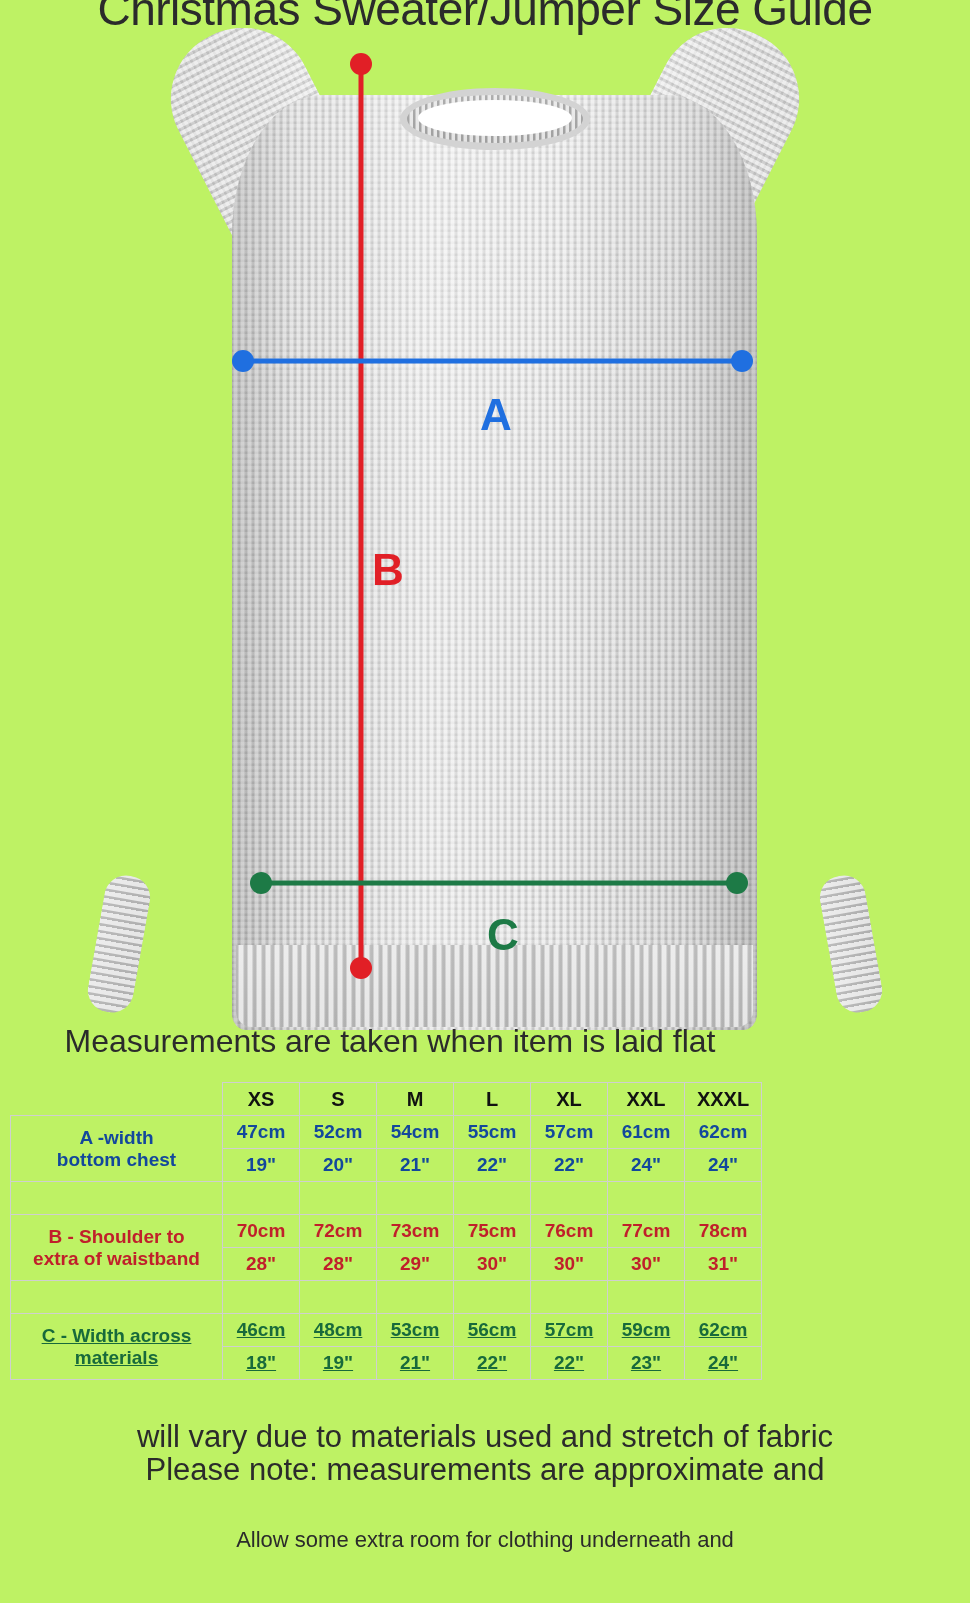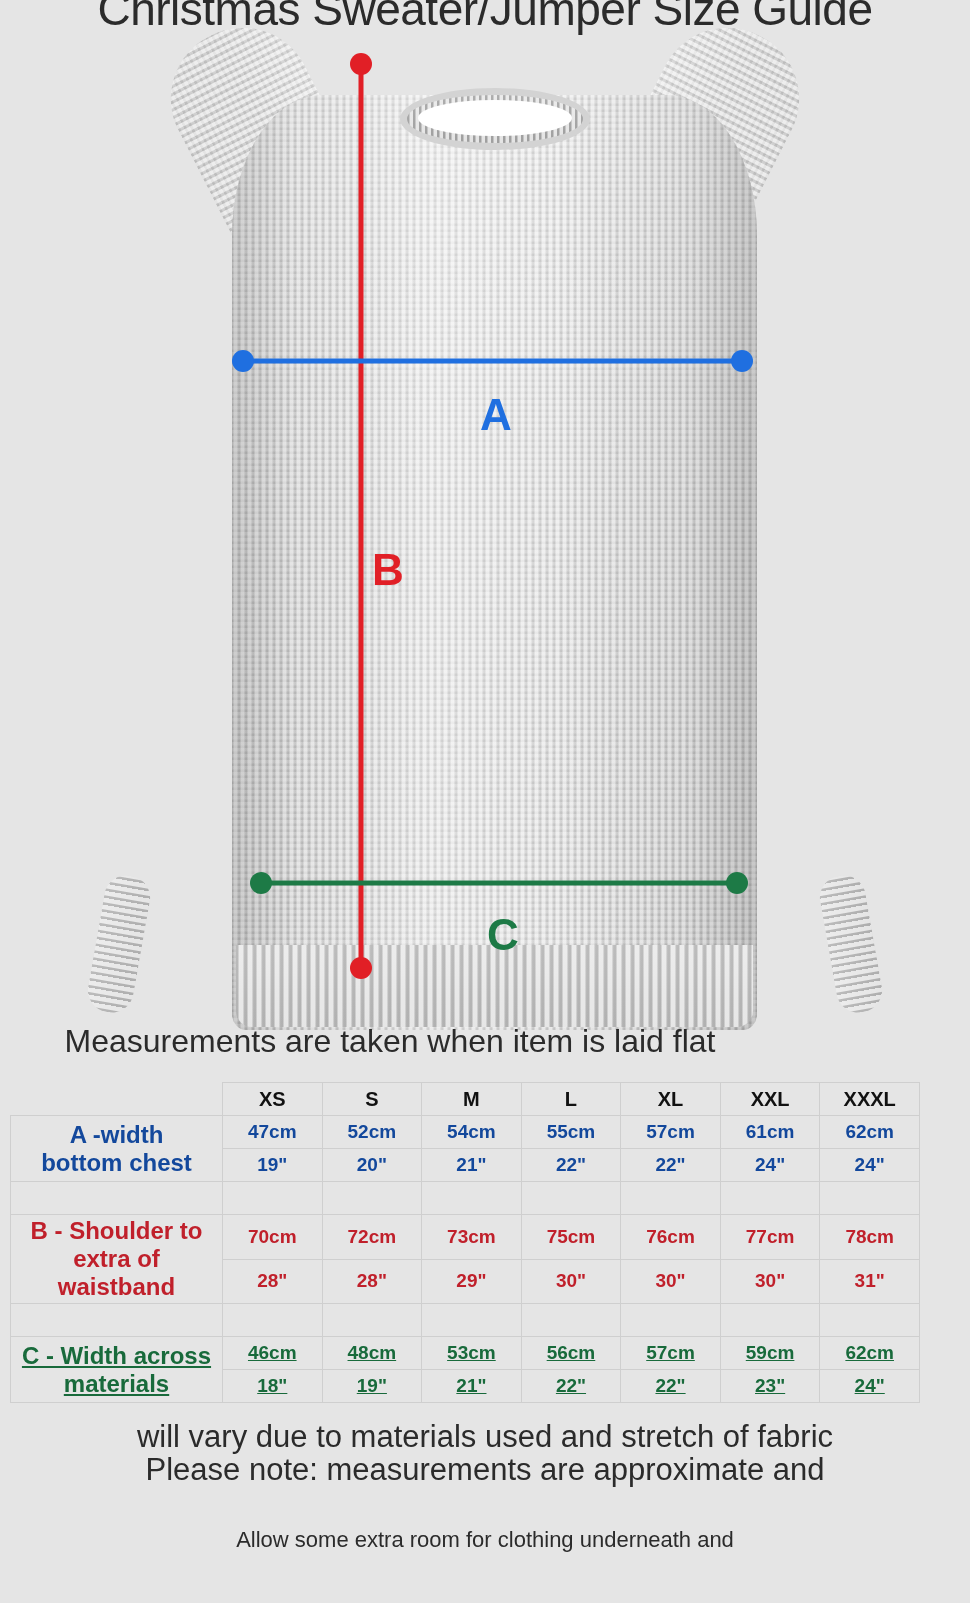--- a/index.html
+++ b/index.html
@@ -7,21 +7,21 @@
     margin: 0; padding: 0;
     width: 970px; height: 1603px;
     background: #ffffff;
     font-family: "Liberation Sans", sans-serif;
     overflow: hidden;
   }
   #page {
     position: relative;
     width: 970px;
     height: 1603px;
-    background: #e5e5e5;
+    background: #bef264;
   }
 
   
   .title {
     position: absolute;
     top: -18px;
     left: 0;
     width: 970px;
     text-align: center;
     font-size: 46px;
@@ -194,35 +194,35 @@
 
   
   .table-wrap {
     position: absolute;
     top: 1082px;
     left: 10px;
     width: 950px;
   }
   table.size {
     border-collapse: collapse;
-    width: 910px;
+    width: 752px;
     table-layout: fixed;
     font-size: 19px;
   }
   table.size td, table.size th {
     border: 1px solid #cfcfcf;
     text-align: center;
     padding: 2px 2px;
     height: 33px;
     font-weight: 700;
   }
   table.size th.corner { border-left: none; border-top: none; }
   col.rowhead { width: 212px; }
   .hdr { color: #111; font-size: 20px; }
-  .rh { text-align: center; font-size: 24px; }
+  .rh { text-align: center; font-size: 19px; }
   .blue { color: #13489c; }
   .red  { color: #c0202b; }
   .green{ color: #186a3b; text-decoration: underline; }
   .spacer td { height: 26px; border-left: 1px solid #cfcfcf; border-right: 1px solid #cfcfcf; }
 
   
   .note1 {
     position: absolute;
     top: 1420px;
     left: 0;

